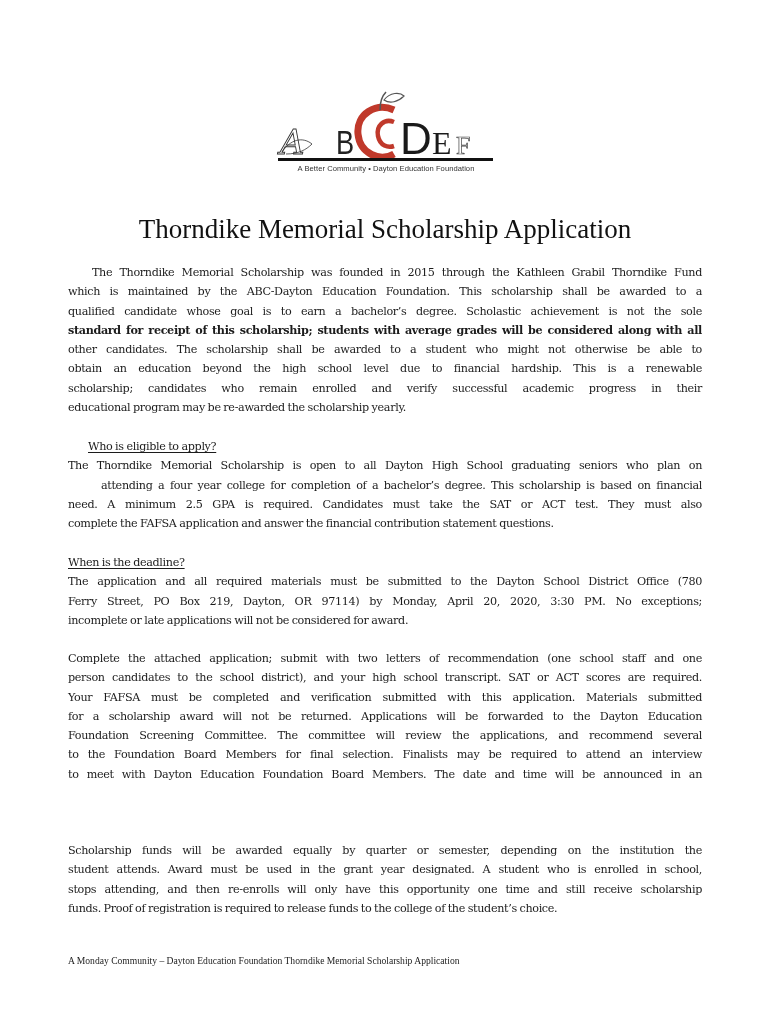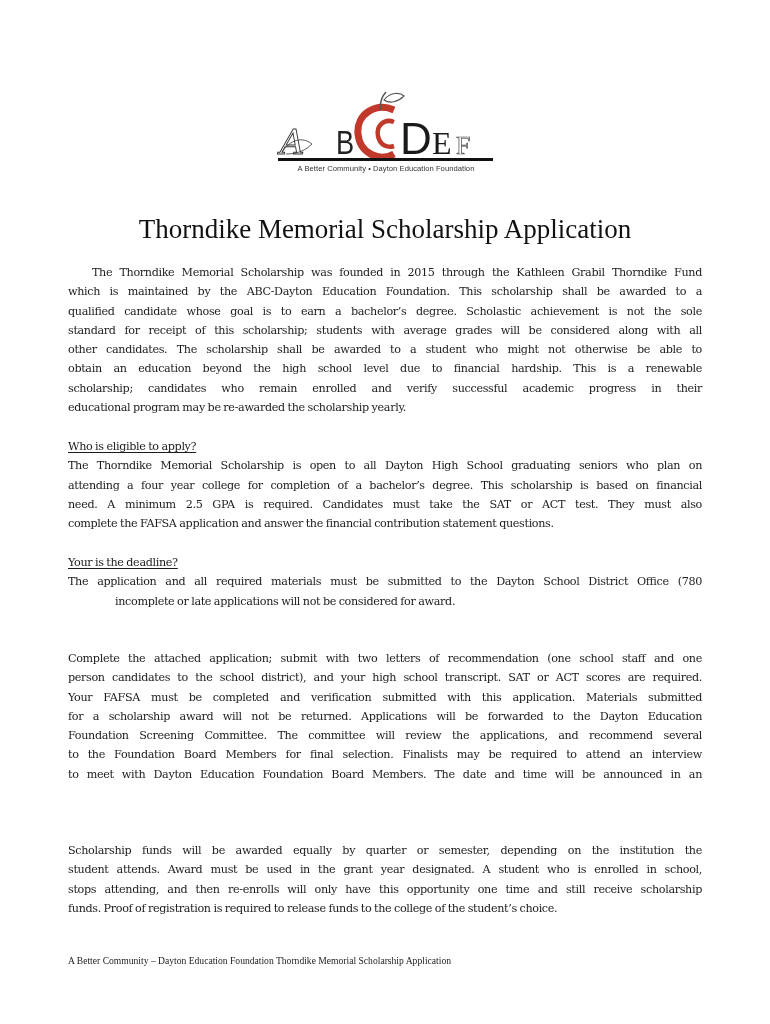--- a/index.html
+++ b/index.html
@@ -122,52 +122,53 @@
     </svg>
     <div class="logo-tagline">A Better Community • Dayton Education Foundation</div>
   </div>
 
   <div class="doc-title">Thorndike Memorial Scholarship Application</div>
 
   <div class="body-text" style="top: 263px;">
     <span class="line" style="display: block; margin-left: 24px;">The Thorndike Memorial Scholarship was founded in 2015 through the Kathleen Grabil Thorndike Fund</span>
     <span class="line" style="display: block;">which is maintained by the ABC-Dayton Education Foundation.  This scholarship shall be awarded to a</span>
     <span class="line" style="display: block;">qualified candidate whose goal is to earn a bachelor’s degree.  Scholastic achievement is not the sole</span>
-    <span class="line" style="display: block;">standard for receipt of this scholarship; students with average grades will be considered along with all</span>
+    <span class="line" style="display: block; font-weight: bold;">standard for receipt of this scholarship; students with average grades will be considered along with all</span>
     <span class="line" style="display: block;">other candidates.  The scholarship shall be awarded to a student who might not otherwise be able to</span>
     <span class="line" style="display: block;">obtain an education beyond the high school level due to financial hardship.  This is a renewable</span>
     <span class="line" style="display: block;">scholarship; candidates who remain enrolled and verify successful academic progress in their</span>
     <span class="line last" style="display: block;">educational program may be re-awarded the scholarship yearly.</span>
   </div>
 
   <div class="body-text" style="top: 437px;">
-    <span class="line last" style="display: block;"><span class="heading">Who is eligible to apply?</span></span>
+    <span class="line last" style="display: block; margin-left: 20px;"><span class="heading">Who is eligible to apply?</span></span>
     <span class="line" style="display: block;">The Thorndike Memorial Scholarship is open to all Dayton High School graduating seniors who plan on</span>
-    <span class="line" style="display: block;">attending a four year college for completion of a bachelor’s degree.  This scholarship is based on financial</span>
+    <span class="line" style="display: block; margin-left: 33px;">attending a four year college for completion of a bachelor’s degree.  This scholarship is based on financial</span>
     <span class="line" style="display: block;">need. A minimum 2.5 GPA is required.  Candidates must take the SAT or ACT test.  They must also</span>
     <span class="line last" style="display: block;">complete the FAFSA application and answer the financial contribution statement questions.</span>
   </div>
 
   <div class="body-text" style="top: 553px;">
-    <span class="line last" style="display: block;"><span class="heading">Your is the deadline?</span></span>
+    <span class="line last" style="display: block;"><span class="heading">When is the deadline?</span></span>
     <span class="line" style="display: block;">The application and all required materials must be submitted to the Dayton School District  Office (780</span>
-    <span class="line last" style="display: block; margin-left: 47px;">incomplete or late applications will not be considered for award.</span>
+    <span class="line" style="display: block;">Ferry Street, PO Box 219, Dayton, OR  97114)  by Monday, April 20, 2020, 3:30 PM.  No exceptions;</span>
+    <span class="line last" style="display: block;">incomplete or late applications will not be considered for award.</span>
   </div>
 
   <div class="body-text" style="top: 649px;">
     <span class="line" style="display: block;">Complete the attached application; submit with two letters of recommendation (one school staff and one</span>
     <span class="line" style="display: block;">person candidates to the school district), and your high school transcript.  SAT or ACT scores are required.</span>
     <span class="line" style="display: block;">Your FAFSA must be completed and verification submitted with this application.  Materials submitted</span>
     <span class="line" style="display: block;">for a scholarship award will not be returned.  Applications will be forwarded to the Dayton Education</span>
     <span class="line" style="display: block;">Foundation Screening Committee.  The committee will review the applications, and recommend several</span>
     <span class="line" style="display: block;">to the Foundation Board Members for final selection.  Finalists may be required to attend an interview</span>
     <span class="line" style="display: block;">to meet with Dayton Education Foundation Board Members.  The date and time will be announced in an</span>
   </div>
 
   <div class="body-text" style="top: 841px;">
     <span class="line" style="display: block;">Scholarship funds will be awarded equally by quarter or semester, depending on the institution the</span>
     <span class="line" style="display: block;">student attends.  Award must be used in the grant year designated.  A student who is enrolled in school,</span>
     <span class="line" style="display: block;">stops attending, and then re-enrolls will only have this opportunity one time and still receive scholarship</span>
     <span class="line last" style="display: block;">funds.  Proof of registration is required to release funds to the college of the student’s choice.</span>
   </div>
 
-  <div class="footer">A Better Community – Dayton Education Foundation Thorndike Memorial Scholarship Application</div>
+  <div class="footer">A Monday Community – Dayton Education Foundation Thorndike Memorial Scholarship Application</div>
 </div>
 
 </body></html>

